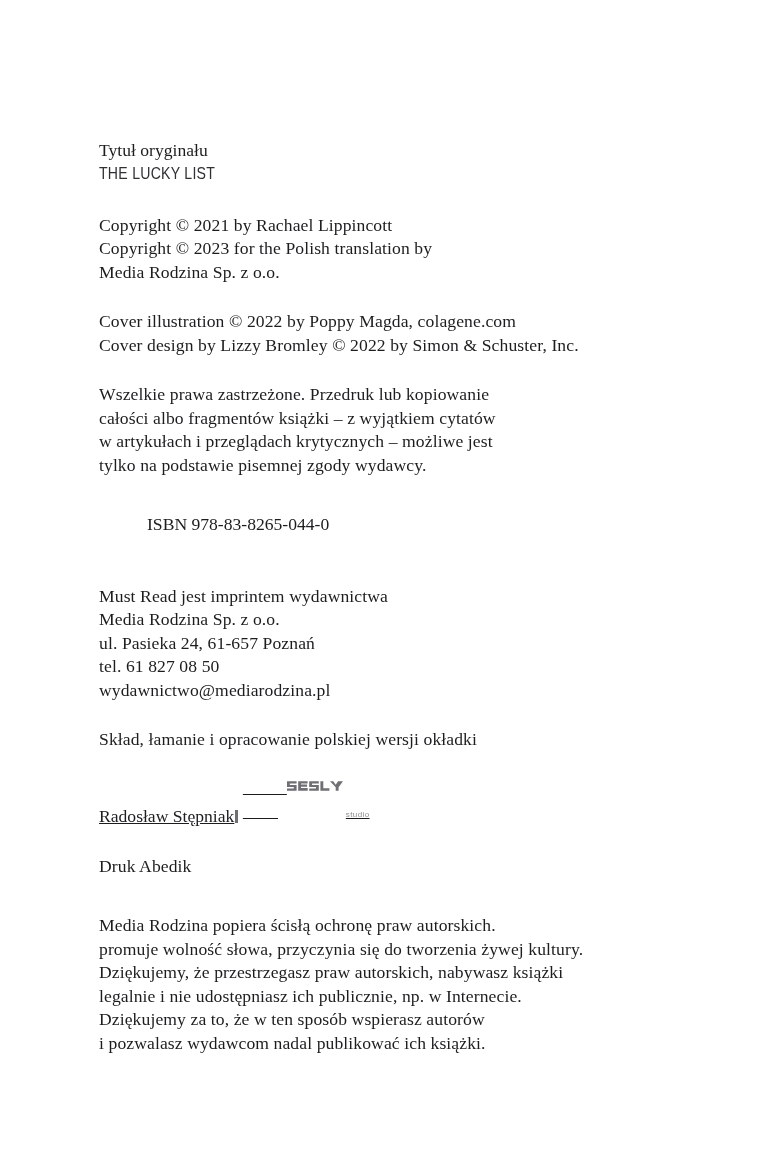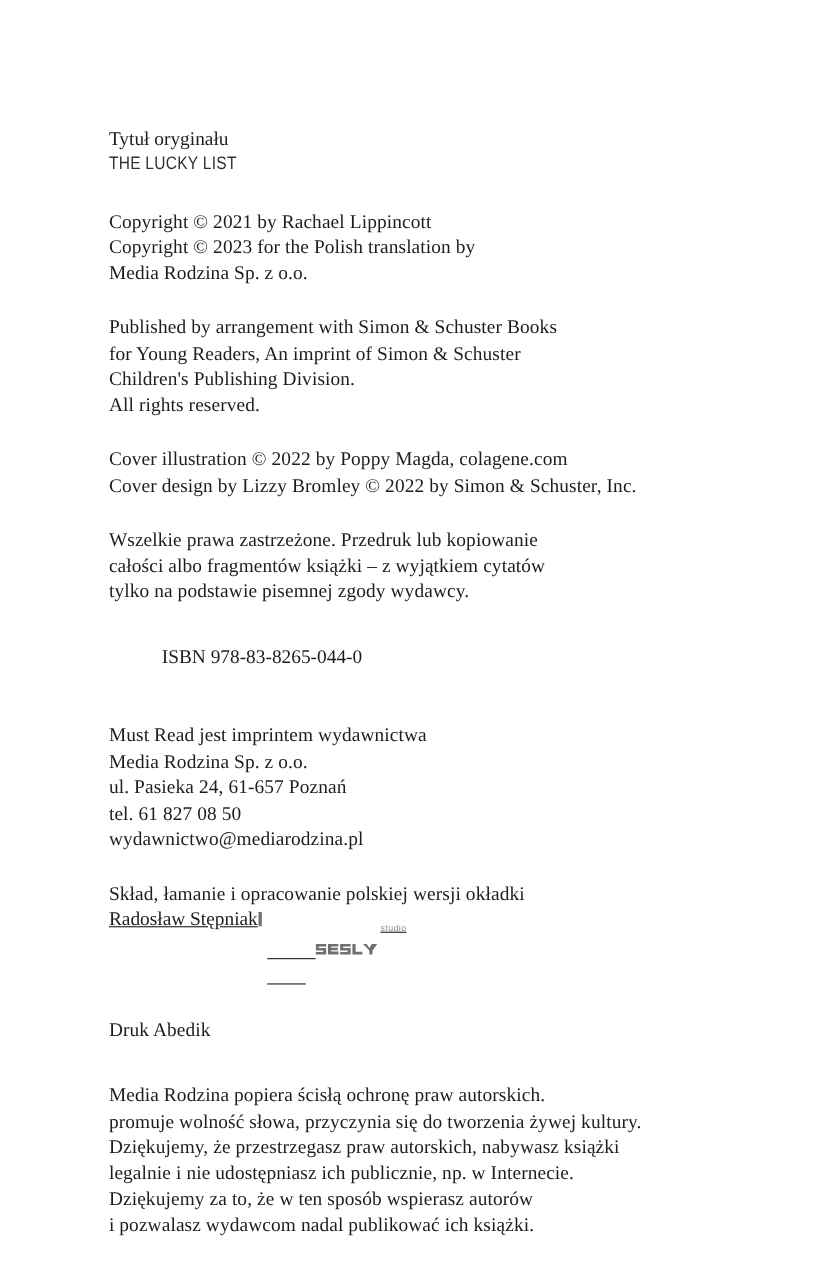--- a/index.html
+++ b/index.html
@@ -35,20 +35,21 @@
     font-size: 17.6px;
     line-height: 23.5px;
     white-space: pre;
     letter-spacing: 0.1px;
   }
 
   
   .orig-label {
     font-size: 17.6px;
     line-height: 23.5px;
+    margin-top: 24px;
   }
   .orig-title {
     font-family: "Liberation Sans Narrow", "Liberation Sans", "DejaVu Sans", sans-serif;
     font-size: 16.4px;
     line-height: 21px;
     letter-spacing: 0.3px;
     transform: scaleX(0.86);
     transform-origin: left center;
     color: #303033;
   }
@@ -64,21 +65,21 @@
   .credit-logo-line {
     font-size: 17.6px;
     line-height: 23.5px;
     display: flex;
     align-items: baseline;
     white-space: pre;
     text-decoration: underline;
   }
   .logo-wrap {
     display: inline-flex;
-    align-items: flex-start;
+    align-items: flex-end;
     gap: 3px;
     position: relative;
     top: 1px;
     margin-left: 1px;
   }
   .logo-bar {
     display: inline-block;
     width: 2.5px;
     height: 13px;
     background: #6f6f74;
@@ -105,35 +106,30 @@
     <div class="orig-label">Tytuł oryginału</div>
     <div class="orig-title">THE LUCKY LIST</div>
   </div>
 
   <div class="block">
     <div class="line">Copyright © 2021 by Rachael Lippincott</div>
     <div class="line">Copyright © 2023 for the Polish translation by</div>
     <div class="line">Media Rodzina Sp. z o.o.</div>
   </div>
 
-  <div class="block">
-    <div class="line">Published by arrangement with Simon &amp; Schuster Books</div>
-    <div class="line">for Young Readers, An imprint of Simon &amp; Schuster</div>
-    <div class="line">Children's Publishing Division.</div>
-    <div class="line">All rights reserved.</div>
-  </div>
 
   <div class="block">
     <div class="line">Cover illustration © 2022 by Poppy Magda, colagene.com</div>
     <div class="line">Cover design by Lizzy Bromley © 2022 by Simon &amp; Schuster, Inc.</div>
   </div>
 
   <div class="block" style="margin-bottom:36px;">
     <div class="line">Wszelkie prawa zastrzeżone. Przedruk lub kopiowanie</div>
     <div class="line">całości albo fragmentów książki – z wyjątkiem cytatów</div>
+    <div class="line">w artykułach i przeglądach krytycznych – możliwe jest</div>
     <div class="line">tylko na podstawie pisemnej zgody wydawcy.</div>
   </div>
 
   <div class="block" style="margin-bottom:48px;">
     <div class="isbn">ISBN 978-83-8265-044-0</div>
   </div>
 
   <div class="block">
     <div class="line">Must Read jest imprintem wydawnictwa</div>
     <div class="line">Media Rodzina Sp. z o.o.</div>

